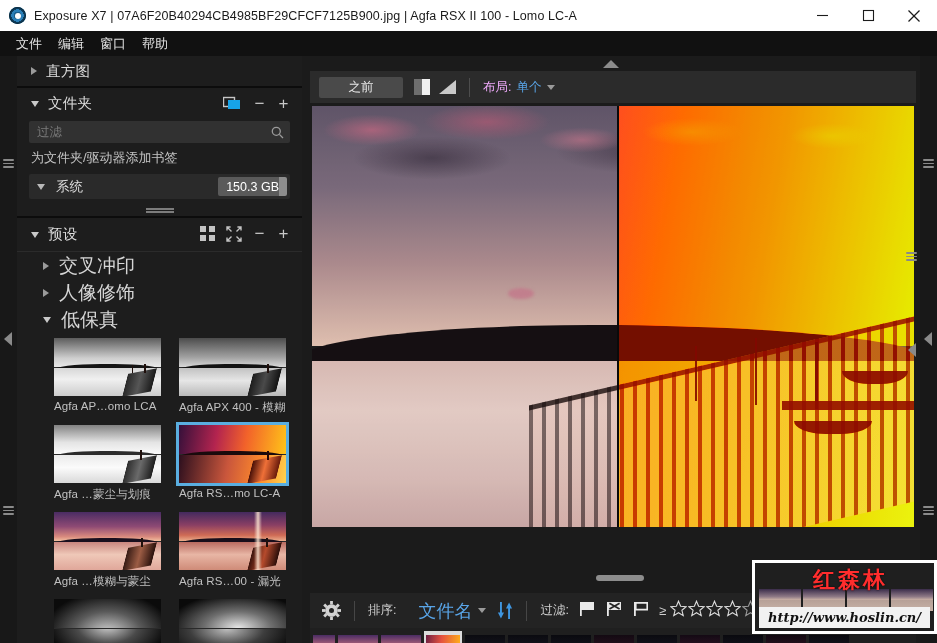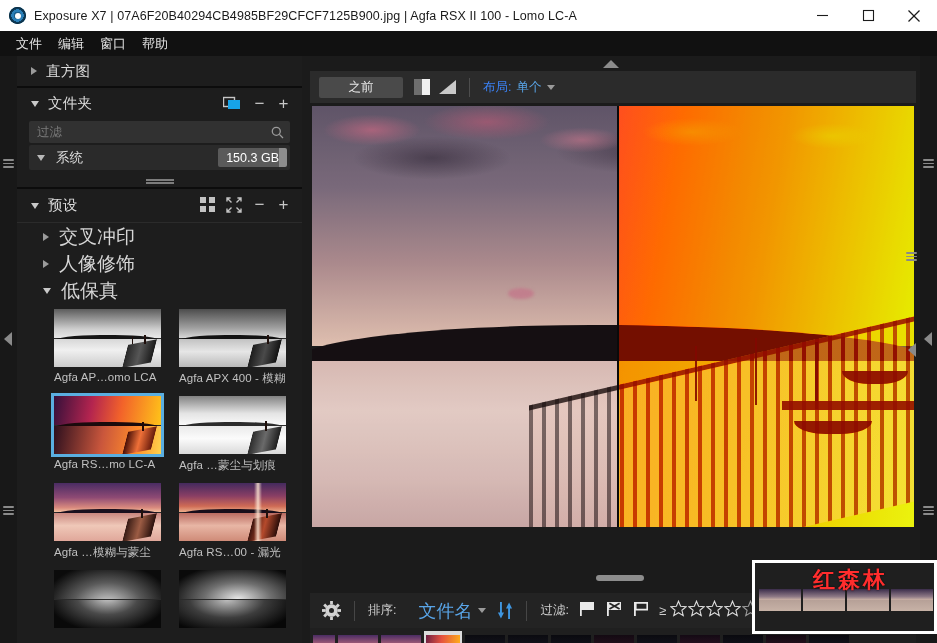--- a/index.html
+++ b/index.html
@@ -169,21 +169,21 @@
   .btn-before {
     height: 21px; min-width: 84px; background: #4a4a4a; border-radius: 2px;
     display: flex; align-items: center; justify-content: center;
     font-size: 12.5px; color: #e6e6e6;
   }
   .tb-sep { width: 1px; height: 19px; background: #4d4d4d; margin: 0 13px; }
   .split-ico { width: 16px; height: 16px; margin-left: 11px;
     background: linear-gradient(to right, #6e6e6e 0 50%, #f0f0f0 50% 100%); }
   .wedge-ico { width: 0; height: 0; margin-left: 9px;
     border-left: 17px solid transparent; border-bottom: 14px solid #c9c9c9; }
-  .layout-label { font-size: 12.5px; color: #3b82f6; }
+  .layout-label { font-size: 12.5px; color: #f0abfc; }
   .layout-value { font-size: 12.5px; color: #59a5e8; margin-left: 5px; }
   .caret-down { width: 0; height: 0; margin-left: 6px;
     border-top: 5px solid #9a9a9a; border-left: 4px solid transparent; border-right: 4px solid transparent; }
 
   .viewer {
     position: absolute; left: 8px; top: 48px; width: 606px; height: 483px;
     background: #1b1b1b; overflow: hidden;
   }
   .photo { position: absolute; left: 2px; top: 2px; width: 602px; height: 421px; overflow: hidden; }
   .half { position: absolute; top: 0; height: 100%; overflow: hidden; }
@@ -377,20 +377,21 @@
     </div>
 
     <div class="folders-body">
       <div class="filter-box">
         <input placeholder="过滤" style="">
         <svg width="13" height="13" viewBox="0 0 13 13">
           <circle cx="5.3" cy="5.3" r="4" fill="none" stroke="#9b9b9b" stroke-width="1.3"></circle>
           <line x1="8.4" y1="8.4" x2="12" y2="12" stroke="#9b9b9b" stroke-width="1.3"></line>
           </svg>
       </div>
+      <div class="bookmark-text">为文件夹/驱动器添加书签</div>
       <div class="drive-row">
         <span class="tri down"></span>
         <span class="drive-name">系统</span>
         <span class="drive-size">150.3 GB</span>
       </div>
     </div>
 
     <div class="splitter" style="margin-top:6px;">
         <i>
           <b></b>
@@ -459,44 +460,44 @@
             <div class="sky" style="background:linear-gradient(#4c4c4c,#9f9f9f 65%,#d8d8d8);"></div>
             <div class="hill" style="background:#121212;"></div>
             <div class="water" style="background:linear-gradient(#c2c2c2,#e6e6e6 45%,#b9b9b9);"></div>
             <div class="pier" style="background:linear-gradient(105deg,rgba(0,0,0,0) 40%,#1e1e1e 41%,#4a4a4a 60%,#141414 80%,rgba(0,0,0,0) 81%);"></div>
             <div class="post" style="right:16%;bottom:40%;height:16%;"></div>
           </div>
         </div>
         <div class="preset-label">Agfa APX 400 - 模糊</div>
       </div>
 
+      <div class="preset-cell">
+        <div class="preset-thumb">
+          <div class="scene">
+            <div class="sky" style="background:linear-gradient(#828282,#e4e4e4 60%,#fafafa);"></div>
+            <div class="hill" style="background:#2c2c2c;"></div>
+            <div class="water" style="background:linear-gradient(#eaeaea,#fbfbfb 45%,#d9d9d9);"></div>
+            <div class="pier" style="background:linear-gradient(105deg,rgba(0,0,0,0) 40%,#2f2f2f 41%,#6a6a6a 60%,#202020 80%,rgba(0,0,0,0) 81%);"></div>
+            <div class="post" style="right:18%;bottom:40%;height:17%;"></div>
+          </div>
+        </div>
+        <div class="preset-label">Agfa …蒙尘与划痕</div>
+      </div>
+
       <div class="preset-cell selected">
         <div class="preset-thumb">
           <div class="scene">
             <div class="sky" style="background:linear-gradient(100deg,#35103a,#b3244f 35%,#f2622a 62%,#ffc419 100%);"></div>
             <div class="hill" style="background:#1a0a0c;"></div>
             <div class="water" style="background:linear-gradient(100deg,#2c0f1e,#c9563c 45%,#ff8a2b 75%,#ffd34d);"></div>
             <div class="pier" style="background:linear-gradient(105deg,rgba(0,0,0,0) 40%,#4d1208 41%,#ef7038 60%,#6b1c0c 80%,rgba(0,0,0,0) 81%);"></div>
             <div class="post" style="right:16%;bottom:40%;height:16%;background:#220806;"></div>
           </div>
         </div>
         <div class="preset-label">Agfa RS…mo LC-A</div>
-      </div>
-
-      <div class="preset-cell">
-        <div class="preset-thumb">
-          <div class="scene">
-            <div class="sky" style="background:linear-gradient(#828282,#e4e4e4 60%,#fafafa);"></div>
-            <div class="hill" style="background:#2c2c2c;"></div>
-            <div class="water" style="background:linear-gradient(#eaeaea,#fbfbfb 45%,#d9d9d9);"></div>
-            <div class="pier" style="background:linear-gradient(105deg,rgba(0,0,0,0) 40%,#2f2f2f 41%,#6a6a6a 60%,#202020 80%,rgba(0,0,0,0) 81%);"></div>
-            <div class="post" style="right:18%;bottom:40%;height:17%;"></div>
-          </div>
-        </div>
-        <div class="preset-label">Agfa …蒙尘与划痕</div>
       </div>
 
       <div class="preset-cell">
         <div class="preset-thumb">
           <div class="scene">
             <div class="sky" style="background:linear-gradient(#4a2c63,#8e4a74 50%,#d98a7e 85%,#f3c0a0);"></div>
             <div class="hill" style="background:#190f1e;"></div>
             <div class="water" style="background:linear-gradient(#c9867f,#efc8b8 45%,#e0a79a);"></div>
             <div class="pier" style="background:linear-gradient(105deg,rgba(0,0,0,0) 40%,#3a1d16 41%,#9c5c44 60%,#2c130e 80%,rgba(0,0,0,0) 81%);"></div>
             <div class="post" style="right:17%;bottom:40%;height:16%;"></div>
@@ -827,15 +828,16 @@
           <span style="position:absolute;left:0;right:0;top:50%;bottom:0;background:linear-gradient(#b6a097,#d8c4b6);display:block;"></span>
         </span>
       </span>
       <span>
         <span class="scene" style="position:absolute;inset:0;">
           <span style="position:absolute;left:0;top:0;right:0;height:50%;background:linear-gradient(#3a2c4a,#8f7a86 70%,#cdb3a6);display:block;"></span>
           <span style="position:absolute;left:0;right:0;top:50%;bottom:0;background:linear-gradient(#b6a097,#d8c4b6);display:block;"></span>
         </span>
       </span>
     </div>
+    <div class="wm-url">http://www.hoslin.cn/</div>
   </div>
 
 </div>
 
 </body></html>

